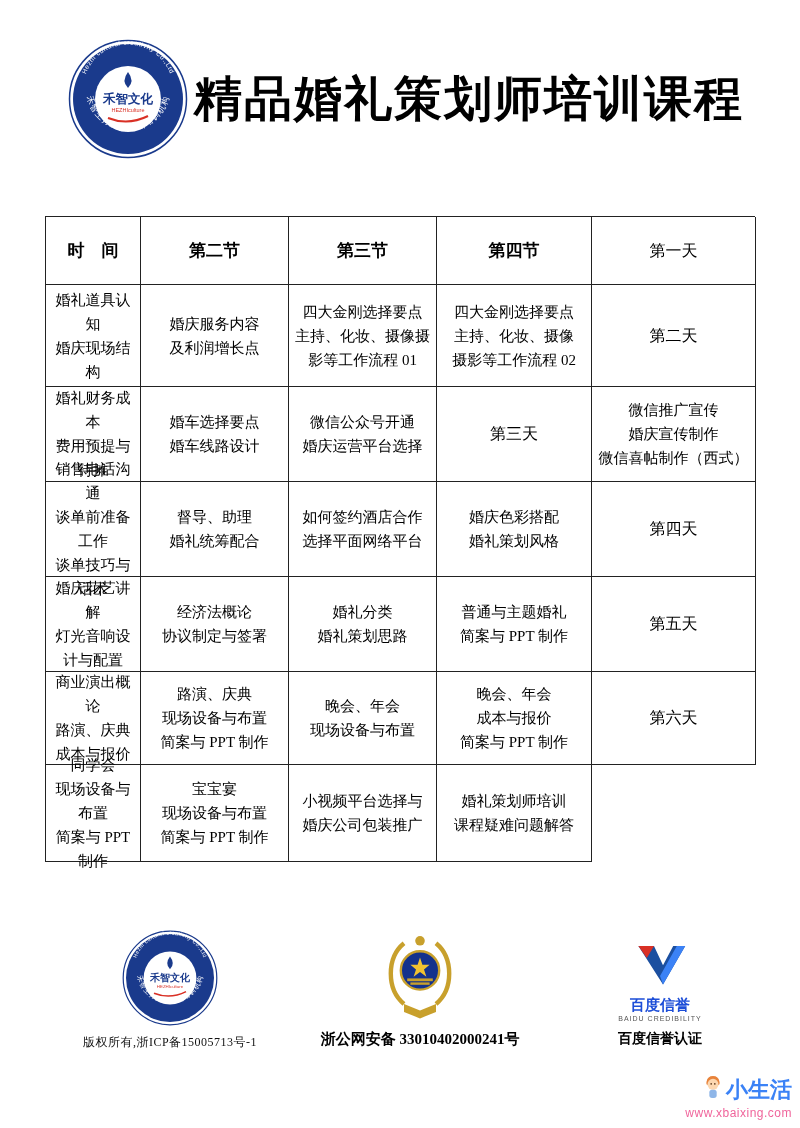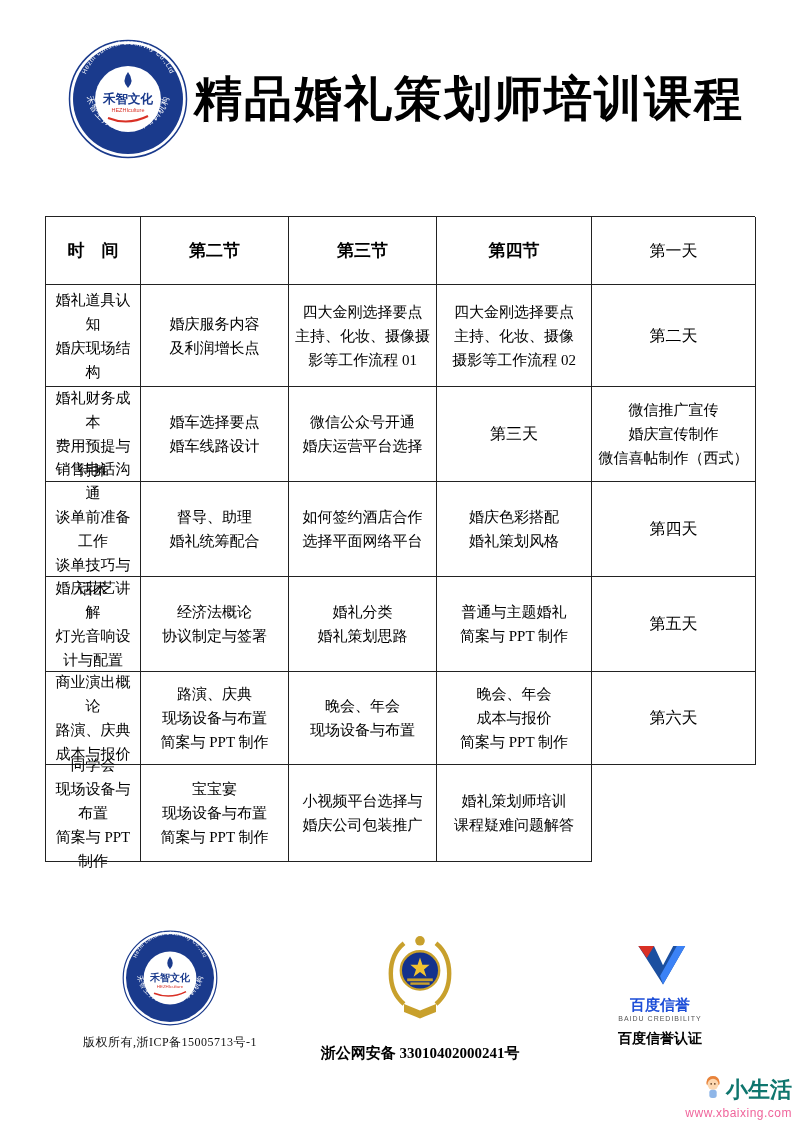--- a/index.html
+++ b/index.html
@@ -40,31 +40,31 @@
 
   
   .footer-block { position:absolute; text-align:center; }
   .fb-left  { left:70px;  top:930px; width:200px; }
   .fb-mid   { left:310px; top:932px; width:220px; }
   .fb-right { left:570px; top:940px; width:180px; }
   .fb-left .logo-wrap2 { width:96px; height:96px; margin:0 auto; }
   .badge-wrap { width:80px; height:88px; margin:0 auto; }
   .baidu-wrap { width:60px; height:52px; margin:0 auto; }
   .copyright-text { margin-top:8px; font-size:12px; color:#111; letter-spacing:0.5px; }
-  .police-text { margin-top:24px; font-size:15px; font-weight:bold; color:#000; }
+  .police-text { margin-top:10px; font-size:15px; font-weight:bold; color:#000; }
   .baidu-title { margin-top:4px; font-size:15px; font-weight:bold; color:#1d4ed8;
                  font-family:"Liberation Sans", sans-serif; }
   .baidu-sub { font-size:7px; color:#555; letter-spacing:1px;
                font-family:"Liberation Sans", sans-serif; }
   .baidu-caption { margin-top:8px; font-size:14px; font-weight:bold; color:#000; }
 
   
   .watermark { position:absolute; right:8px; top:1074px; text-align:center; }
   .wm-row { display:flex; align-items:center; justify-content:flex-end; gap:2px; }
-  .wm-name { font-size:22px; font-weight:bold; color:#0f766e;
+  .wm-name { font-size:22px; font-weight:bold; color:#3b82f6;
              font-family:"Liberation Sans", sans-serif; }
   .wm-url { font-size:12px; color:#f0649b; letter-spacing:0.5px;
             font-family:"Liberation Sans", sans-serif; }
 </style>
 </head>
 <body>
 
 <div class="page">
 
   <div class="header">

